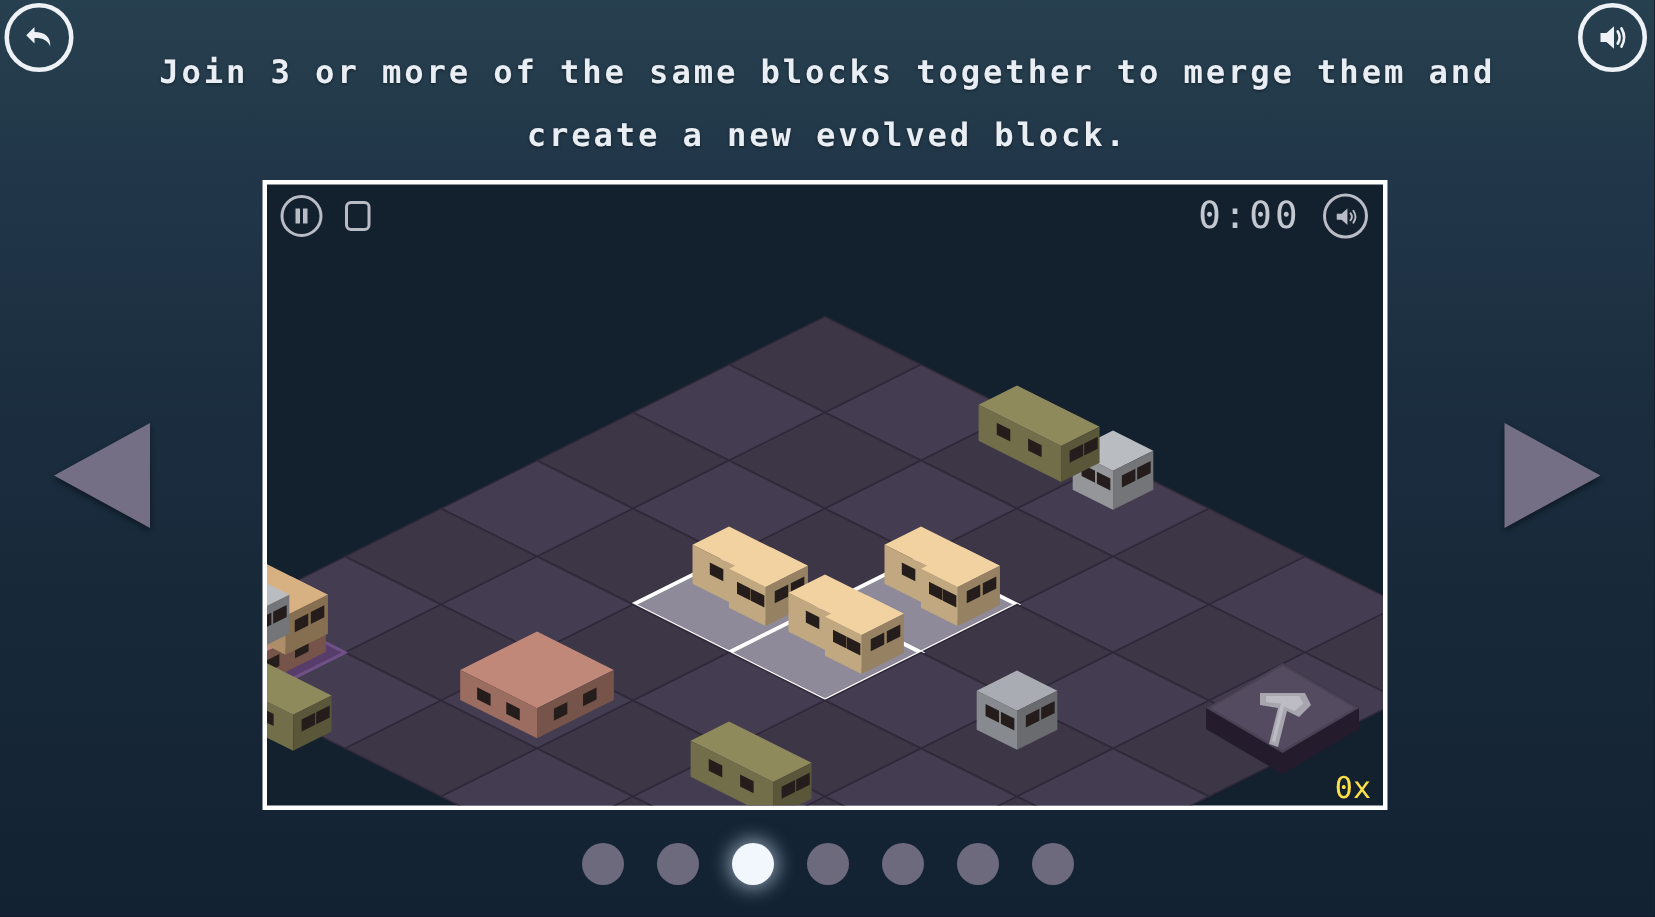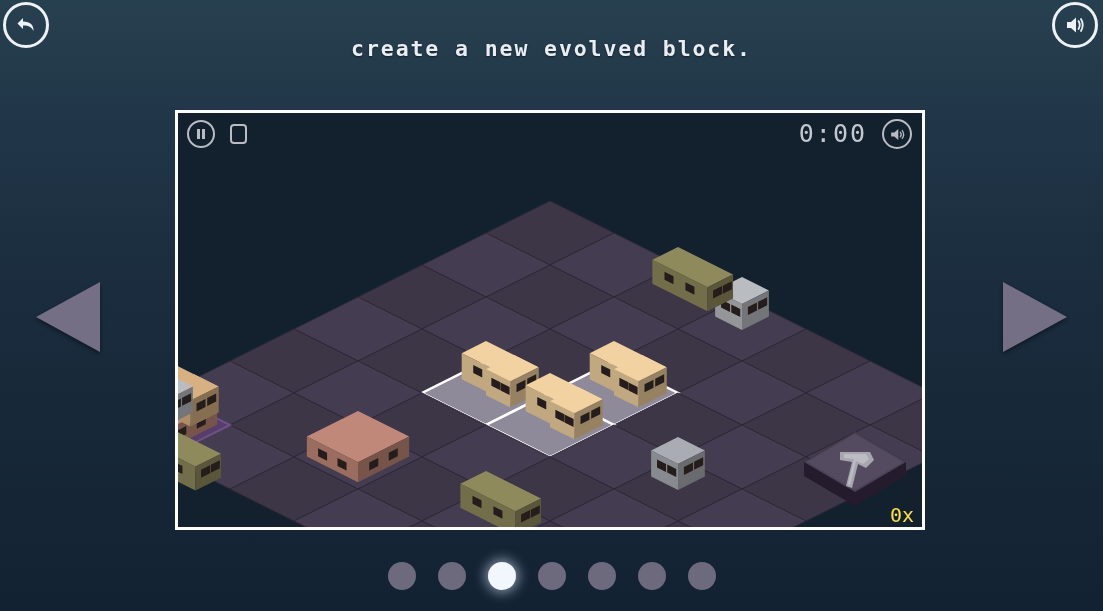--- a/index.html
+++ b/index.html
@@ -42,21 +42,21 @@
     width: 1103px;
     text-align: center;
     color: #e9eef4;
     font-size: 21.5px;
     letter-spacing: 1.9px;
     line-height: 26px;
     font-weight: bold;
     font-family: "DejaVu Sans Mono", monospace;
     text-shadow: 0 1px 2px rgba(0,0,0,.5);
   }
-  #headline .l2 { display: block; }
+  #headline .l2 { display: block; margin-top: 16px; }
 
   
   .nav-arrow {
     position: absolute;
     top: 282px;
     width: 0;
     height: 0;
     filter: drop-shadow(0 2px 2px rgba(0,0,0,.45));
   }
   #prev-arrow {
@@ -69,21 +69,21 @@
     right: 36px;
     border-top: 35px solid transparent;
     border-bottom: 35px solid transparent;
     border-left: 64px solid #756f86;
   }
 
   
   #game-frame {
     position: absolute;
     left: 175px;
-    top: 110px;
+    top: 120px;
     width: 750px;
     height: 420px;
     border: 3px solid #ffffff;
     box-sizing: border-box;
     background: #13212e;
     overflow: hidden;
   }
   #board-canvas {
     position: absolute;
     left: 0; top: 0;
@@ -177,20 +177,21 @@
 
   <div id="sound-btn" class="corner-icon">
     <svg width="28" height="28" viewBox="0 0 28 28">
       <path d="M6 11 L10 11 L15 6.5 L15 21.5 L10 17 L6 17 Z" fill="#eef2f6"></path>
       <path d="M17.5 10 Q20 14 17.5 18" stroke="#eef2f6" stroke-width="1.8" fill="none" stroke-linecap="round"></path>
       <path d="M20 8 Q23.5 14 20 20" stroke="#eef2f6" stroke-width="1.8" fill="none" stroke-linecap="round"></path>
     </svg>
   </div>
 
   <div id="headline">
+    <span class="l1">Join 3 or more of the same blocks together to merge them and</span>
     <span class="l2">create a new evolved block.</span>
   </div>
 
   <div id="prev-arrow" class="nav-arrow"></div>
   <div id="next-arrow" class="nav-arrow"></div>
 
   <div id="game-frame">
 
     <svg id="board-canvas" viewBox="0 0 744 414" preserveAspectRatio="none">
         <polygon points="-140,344 372,600 372,750 -140,494" fill="#2a2030"></polygon>

